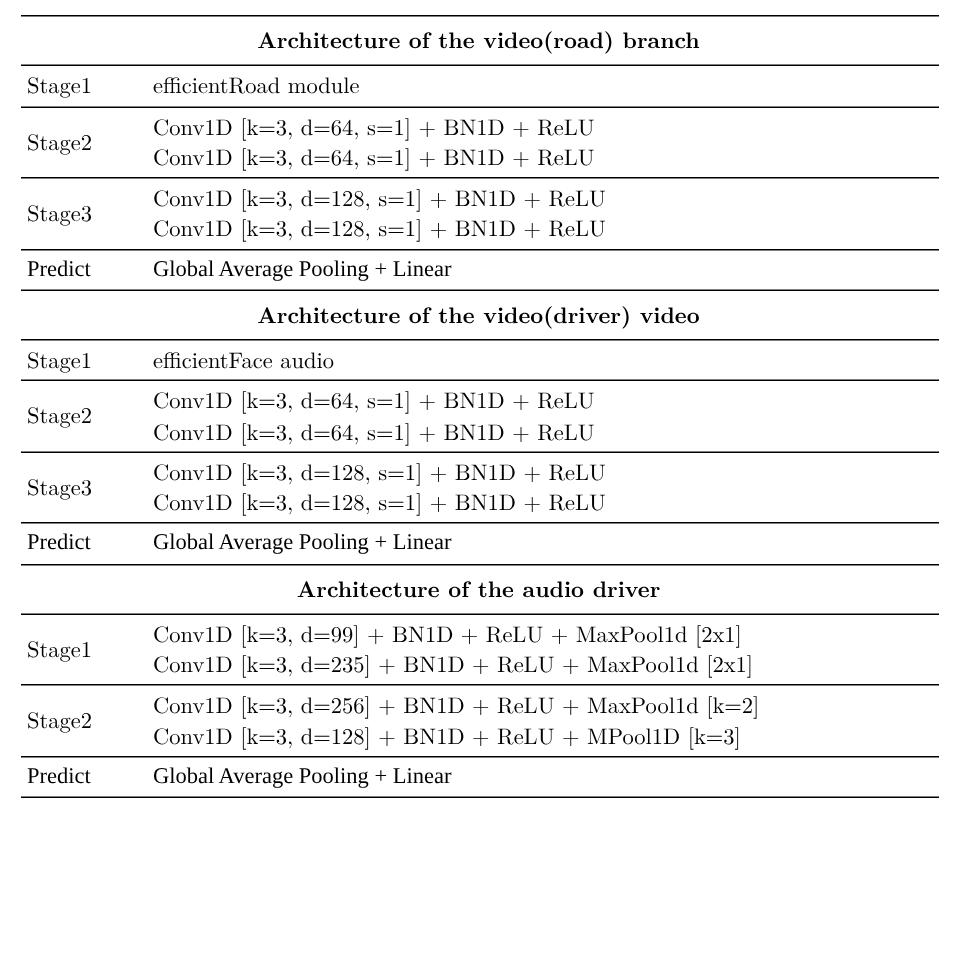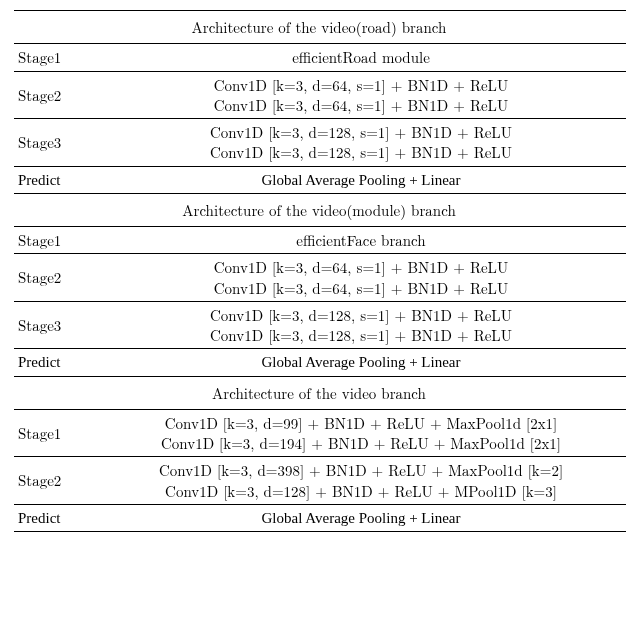--- a/index.html
+++ b/index.html
@@ -17,33 +17,32 @@
     width: 100%;
     table-layout: auto;
   }
   td {
     padding: 3px 6px 3px 4px;
     vertical-align: top;
     line-height: 1.35;
   }
   .section-header td {
     text-align: center;
-    font-weight: normal;
+    font-weight: bold;
     padding-top: 6px;
     padding-bottom: 6px;
   }
   .stage-cell {
     white-space: nowrap;
     width: 70px;
     padding-right: 10px;
     vertical-align: middle;
   }
   .desc-cell {
     vertical-align: middle;
-    text-align: center;
   }
   
   .bt-thick { border-top: 1.4px solid #000; }
   .bb-thick { border-bottom: 1.4px solid #000; font-family: Liberation Serif, serif; }
   .bb-thin  { border-bottom: 0.6px solid #000; }
 </style>
 </head>
 <body>
 
 <table>
@@ -73,26 +72,26 @@
     </td>
   </tr>
   <tr class="bb-thick">
     <td class="stage-cell">Predict</td>
     <td class="desc-cell">
       <div>Global Average Pooling + Linear</div>
     </td>
   </tr>
 
   <tr class="section-header bb-thin">
-    <td colspan="2">Architecture of the video(module) branch</td>
+    <td colspan="2">Architecture of the video(driver) video</td>
   </tr>
   <tr class="bb-thin">
     <td class="stage-cell">Stage1</td>
     <td class="desc-cell">
-      <div>efficientFace branch</div>
+      <div>efficientFace audio</div>
     </td>
   </tr>
   <tr class="bb-thin">
     <td class="stage-cell">Stage2</td>
     <td class="desc-cell">
       <div>Conv1D [k=3, d=64, s=1] + BN1D + ReLU</div>
       <div>Conv1D [k=3, d=64, s=1] + BN1D + ReLU</div>
     </td>
   </tr>
   <tr class="bb-thin">
@@ -103,33 +102,33 @@
     </td>
   </tr>
   <tr class="bb-thick">
     <td class="stage-cell">Predict</td>
     <td class="desc-cell">
       <div>Global Average Pooling + Linear</div>
     </td>
   </tr>
 
   <tr class="section-header bb-thin">
-    <td colspan="2">Architecture of the video branch</td>
+    <td colspan="2">Architecture of the audio driver</td>
   </tr>
   <tr class="bb-thin">
     <td class="stage-cell">Stage1</td>
     <td class="desc-cell">
       <div>Conv1D [k=3, d=99] + BN1D + ReLU + MaxPool1d [2x1]</div>
-      <div>Conv1D [k=3, d=194] + BN1D + ReLU + MaxPool1d [2x1]</div>
+      <div>Conv1D [k=3, d=235] + BN1D + ReLU + MaxPool1d [2x1]</div>
     </td>
   </tr>
   <tr class="bb-thin">
     <td class="stage-cell">Stage2</td>
     <td class="desc-cell">
-      <div>Conv1D [k=3, d=398] + BN1D + ReLU + MaxPool1d [k=2]</div>
+      <div>Conv1D [k=3, d=256] + BN1D + ReLU + MaxPool1d [k=2]</div>
       <div>Conv1D [k=3, d=128] + BN1D + ReLU + MPool1D [k=3]</div>
     </td>
   </tr>
   <tr class="bb-thick">
     <td class="stage-cell">Predict</td>
     <td class="desc-cell">
       <div>Global Average Pooling + Linear</div>
     </td>
   </tr>
 

